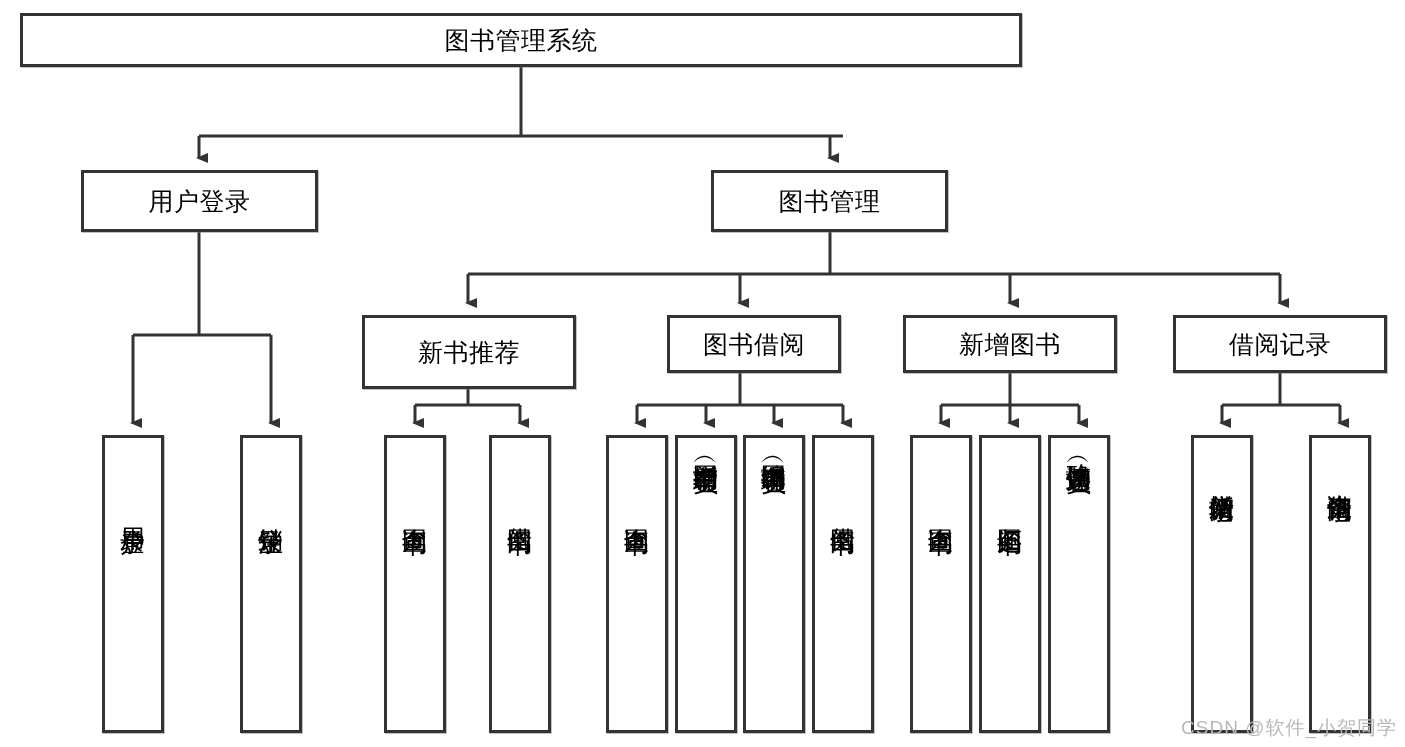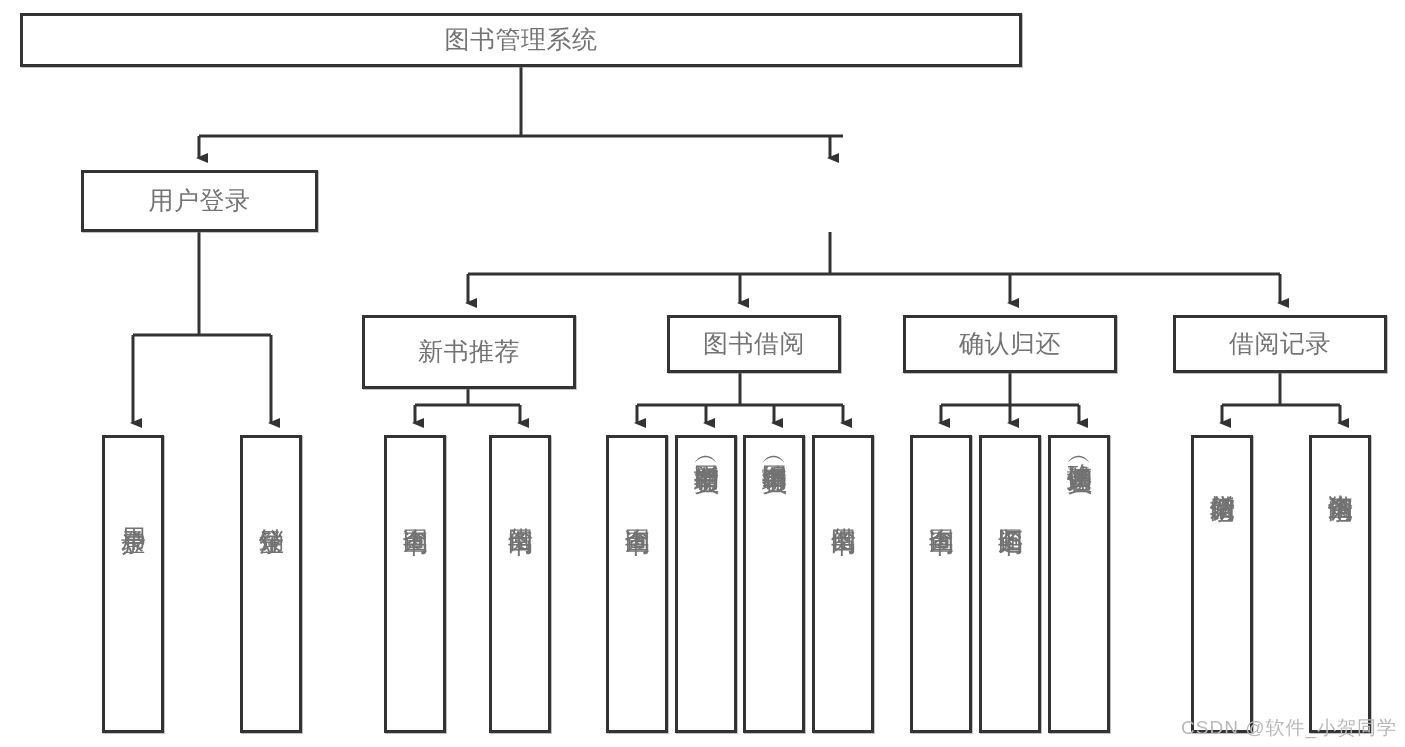--- a/index.html
+++ b/index.html
@@ -31,27 +31,26 @@
     position: absolute;
     box-sizing: border-box;
     border: 3px solid #333333;
     background: #ffffff;
     display: flex;
     align-items: center;
     justify-content: center;
     box-shadow: 1px 1px 0 rgba(120,120,120,0.45);
   }
   .node .label {
-    color: #737373;
+    color: #000000;
     font-size: 25px;
     line-height: 1.12;
     letter-spacing: 0.5px;
     text-align: right;
     white-space: nowrap;
-    font-family: Liberation Serif, serif;
   }
   .node.vertical {
     align-items: flex-start;
     padding-top: 14px;
   }
   .node.vertical .label {
     writing-mode: vertical-rl;
     text-orientation: upright;
     -webkit-writing-mode: vertical-rl;
     line-height: 1.04;
@@ -125,29 +124,32 @@
     </g>
   </svg>
 
   <div class="node" style="left:20px; top:13px; width:1002px; height:54px;">
     <span class="label">图书管理系统</span>
   </div>
 
   <div class="node" style="left:81px; top:170px; width:237px; height:62px;">
     <span class="label">用户登录</span>
   </div>
+  <div class="node" style="left:711px; top:170px; width:237px; height:62px;">
+    <span class="label">图书管理</span>
+  </div>
 
   <div class="node" style="left:362px; top:315px; width:214px; height:74px;">
     <span class="label">新书推荐</span>
   </div>
   <div class="node" style="left:667px; top:315px; width:174px; height:58px;">
     <span class="label">图书借阅</span>
   </div>
   <div class="node" style="left:903px; top:315px; width:214px; height:58px;">
-    <span class="label">确认归还</span>
+    <span class="label">新增图书</span>
   </div>
   <div class="node" style="left:1173px; top:315px; width:214px; height:58px;">
     <span class="label">借阅记录</span>
   </div>
 
   <div class="node vertical" style="left:102px; top:435px; width:62px; height:298px; padding-top:70px;">
     <span class="label">用户登录</span>
   </div>
   <div class="node vertical" style="left:240px; top:435px; width:62px; height:298px; padding-top:70px;">
     <span class="label">注销登录</span>

